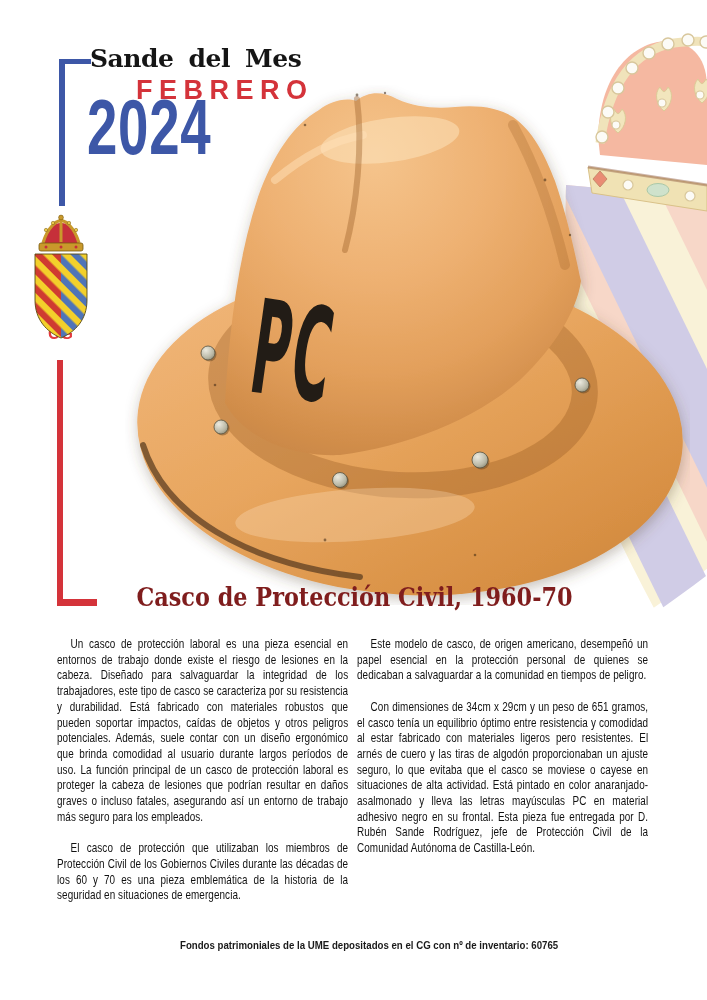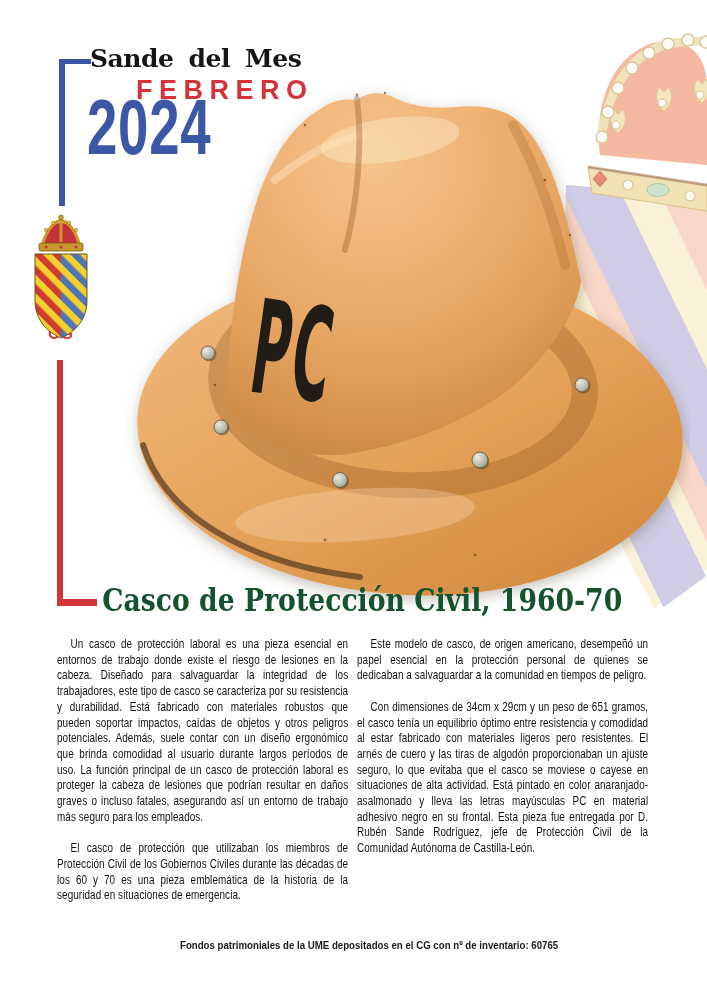--- a/index.html
+++ b/index.html
@@ -17,21 +17,21 @@
   .blue-h{left:63px;top:59px;width:28px;height:5px;background:#3d57a7;}
   .blue-v{left:59px;top:59px;width:6px;height:147px;background:#3d57a7;}
   .red-v{left:57px;top:360px;width:6px;height:246px;background:#d4333a;}
   .red-foot{left:57px;top:599px;width:40px;height:7px;background:#d4333a;}
 
   .cg-label{left:26px;top:325px;width:70px;text-align:center;font-weight:bold;
             font-size:16px;color:#e23a40;letter-spacing:1px;}
 
   
   .title{left:60px;top:582px;width:590px;text-align:center;font-family:"DejaVu Serif",serif;
-         font-weight:bold;font-size:31px;color:#14532d;white-space:nowrap;z-index:5;}
+         font-weight:bold;font-size:26px;color:#7f1d1d;white-space:nowrap;z-index:5;}
   .title > span{display:inline-block;transform:scaleX(0.86);transform-origin:center;}
 
   
   .col{top:637px;width:364px;transform:scaleX(0.80);transform-origin:0 0;
        font-size:12.4px;line-height:15.7px;color:#111;text-align:justify;z-index:4;}
   .col-left{left:57px;}
   .col-right{left:357px;}
   .col p{margin:0 0 15.7px 0;text-indent:17px;letter-spacing:0.1px;}
 
   

